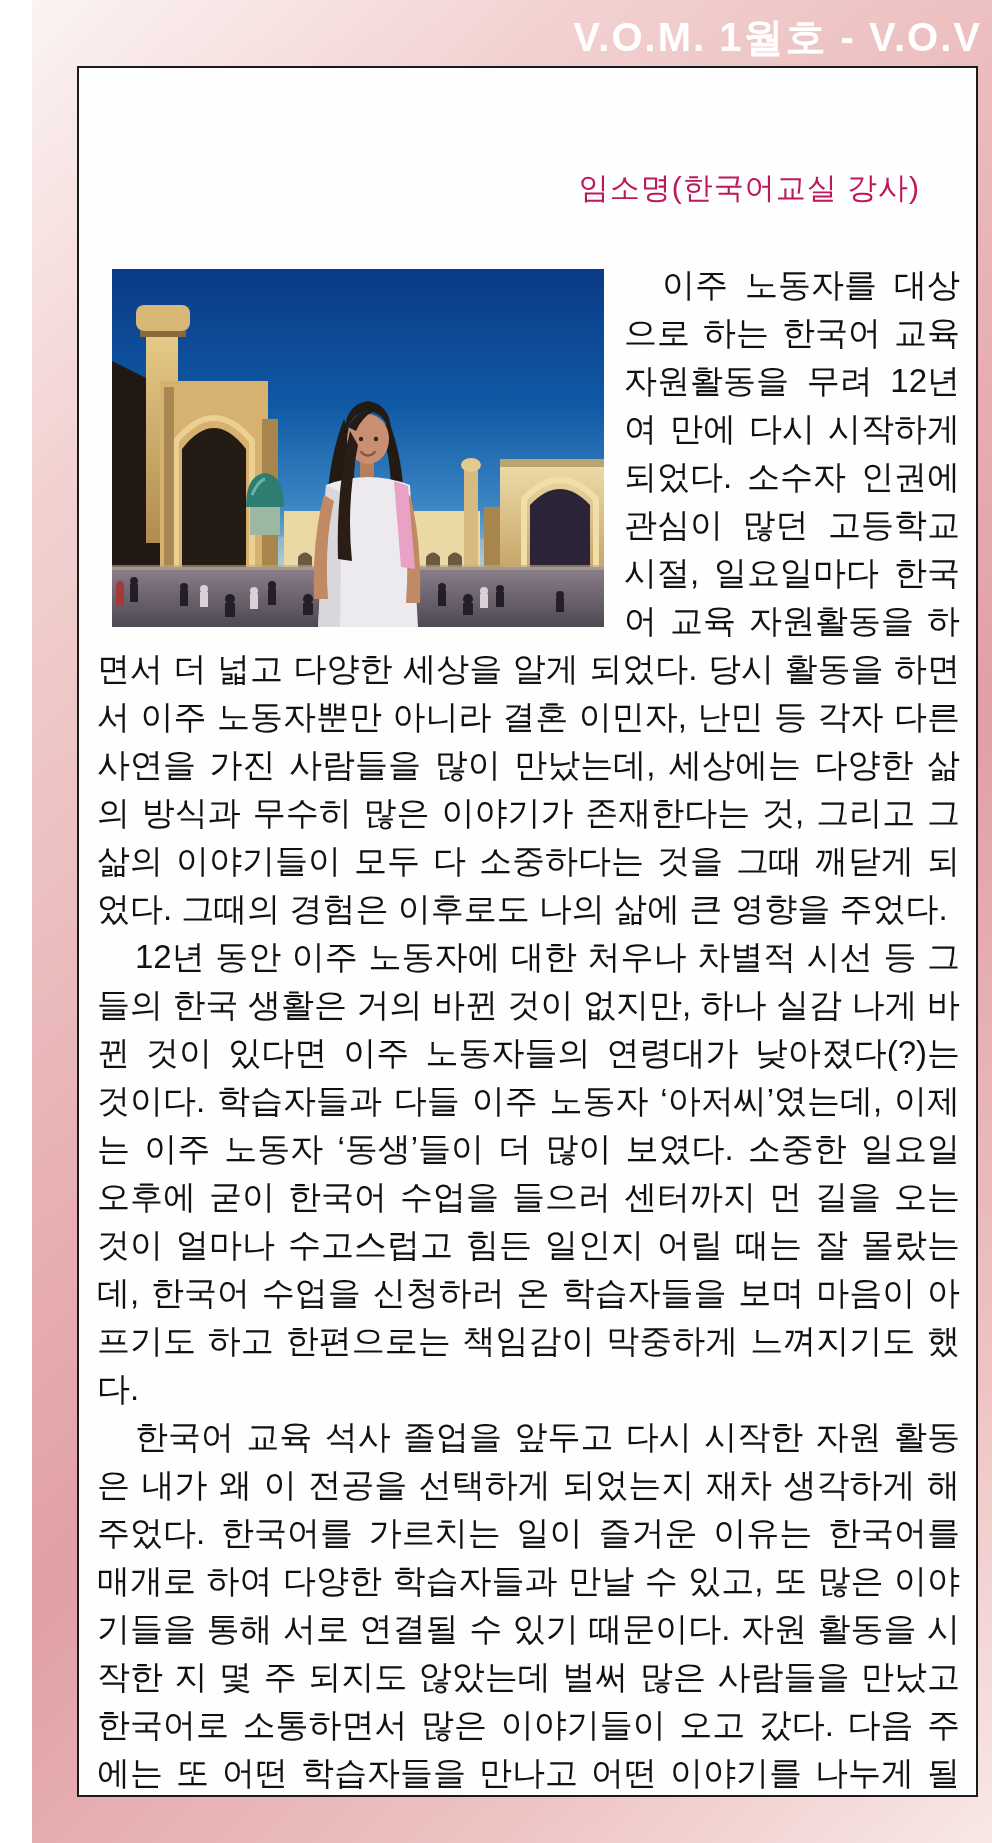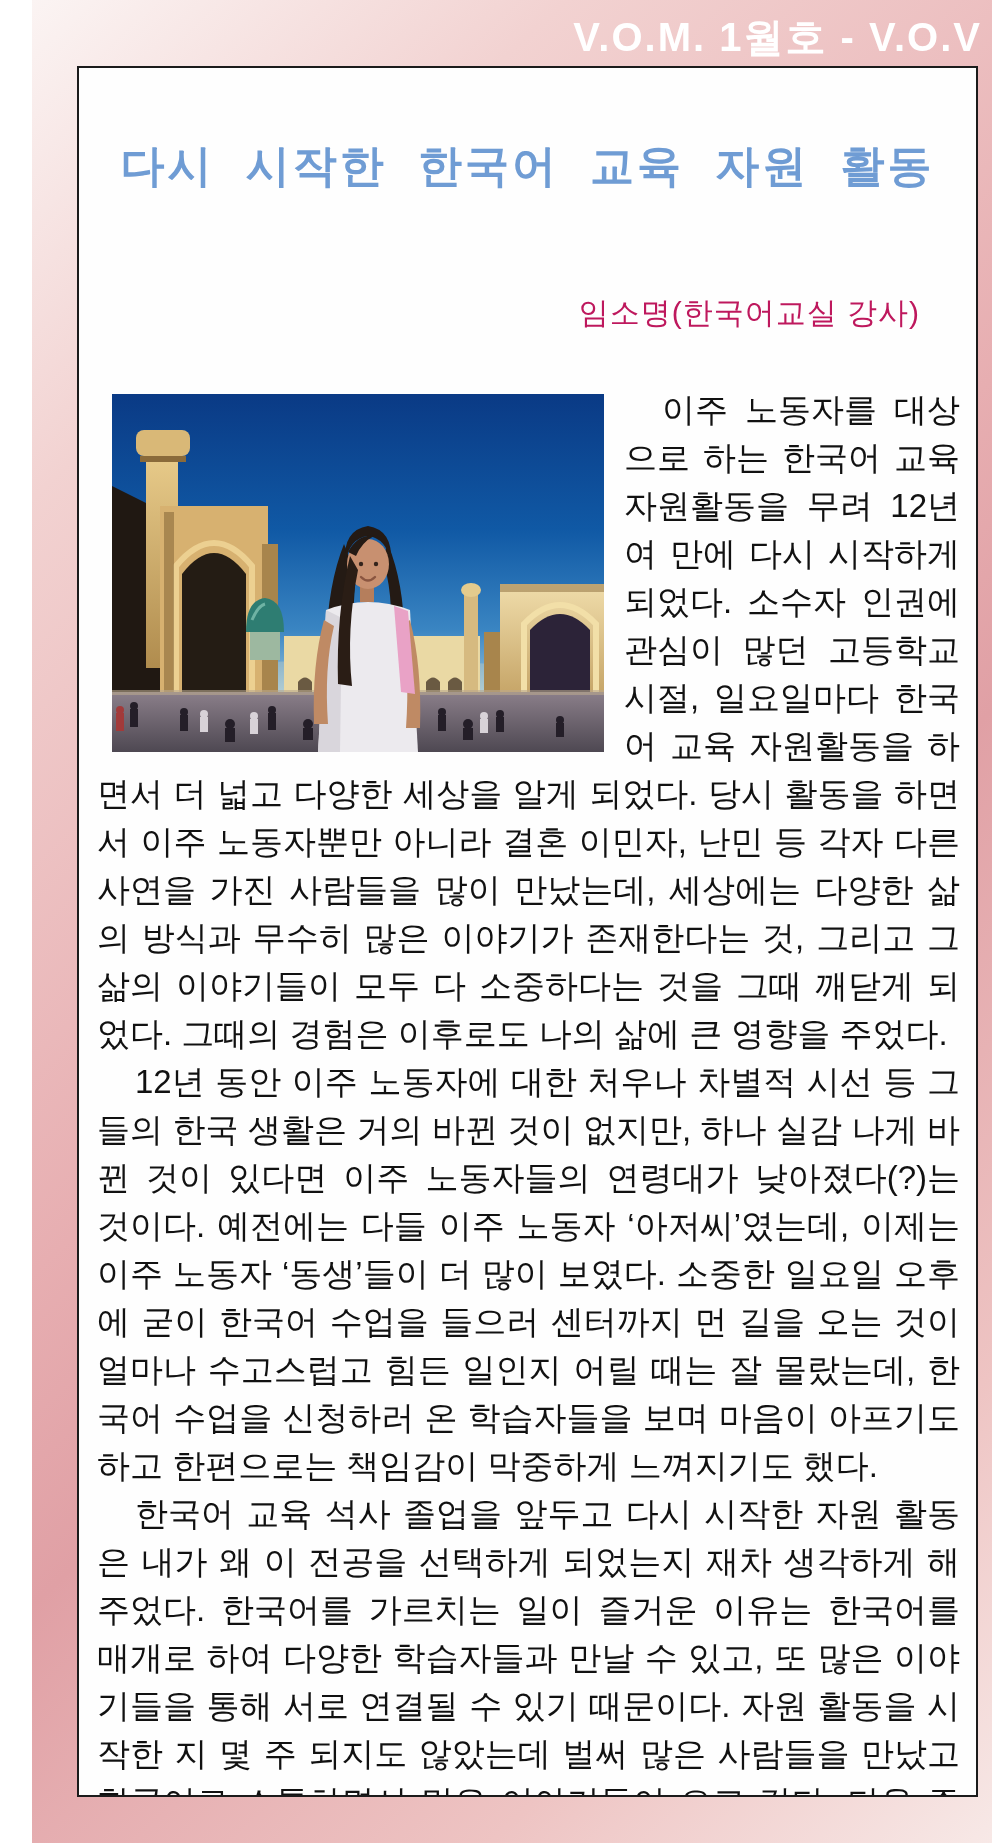--- a/index.html
+++ b/index.html
@@ -42,21 +42,20 @@
 </style>
 </head>
 <body>
 
 <div class="page">
 
   <div class="issue-header">V.O.M. 1월호 - V.O.V</div>
 
   <div class="article-box">
 
-    <h1 class="article-title">다시 시작한 한국어 교육 자원 활동</h1>
 
     <div class="article-byline">임소명(한국어교실 강사)</div>
 
     <div class="article-body">
 
       <figure class="photo">
         <svg viewBox="0 0 492 358" xmlns="http://www.w3.org/2000/svg">
           <defs>
             <linearGradient id="sky" x1="0" y1="0" x2="0" y2="1">
               <stop offset="0" stop-color="#0a3a85"></stop>
@@ -177,19 +176,19 @@
 
             <path d="M282,212 L296,217 L303,300 L289,298 Z" fill="#e9a2c6"></path>
 
             <path d="M238,162 Q224,220 226,290 L240,292 Q234,236 246,176 Z" fill="#2a1d15"></path>
           </g>
         </svg>
       </figure>
 
       <p>이주 노동자를 대상으로 하는 한국어 교육 자원활동을 무려 12년여 만에 다시 시작하게 되었다. 소수자 인권에 관심이 많던 고등학교 시절, 일요일마다 한국어 교육 자원활동을 하면서 더 넓고 다양한 세상을 알게 되었다. 당시 활동을 하면서 이주 노동자뿐만 아니라 결혼 이민자, 난민 등 각자 다른 사연을 가진 사람들을 많이 만났는데, 세상에는 다양한 삶의 방식과 무수히 많은 이야기가 존재한다는 것, 그리고 그 삶의 이야기들이 모두 다 소중하다는 것을 그때 깨닫게 되었다. 그때의 경험은 이후로도 나의 삶에 큰 영향을 주었다.</p>
 
-      <p>12년 동안 이주 노동자에 대한 처우나 차별적 시선 등 그들의 한국 생활은 거의 바뀐 것이 없지만, 하나 실감 나게 바뀐 것이 있다면 이주 노동자들의 연령대가 낮아졌다(?)는 것이다. 예전에는 다들 이주 노동자 ‘아저씨’였는데, 이제는 이주 노동자 ‘동생’들이 더 많이 보였다. 소중한 일요일 오후에 굳이 한국어 수업을 들으러 센터까지 먼 길을 오는 것이 얼마나 수고스럽고 힘든 일인지 어릴 때는 잘 몰랐는데, 한국어 수업을 신청하러 온 학습자들을 보며 마음이 아프기도 하고 한편으로는 책임감이 막중하게 느껴지기도 했다.</p>
+      <p>12년 동안 이주 노동자에 대한 처우나 차별적 시선 등 그들의 한국 생활은 거의 바뀐 것이 없지만, 하나 실감 나게 바뀐 것이 있다면 이주 노동자들의 연령대가 낮아졌다(?)는 것이다. 학습자들과 다들 이주 노동자 ‘아저씨’였는데, 이제는 이주 노동자 ‘동생’들이 더 많이 보였다. 소중한 일요일 오후에 굳이 한국어 수업을 들으러 센터까지 먼 길을 오는 것이 얼마나 수고스럽고 힘든 일인지 어릴 때는 잘 몰랐는데, 한국어 수업을 신청하러 온 학습자들을 보며 마음이 아프기도 하고 한편으로는 책임감이 막중하게 느껴지기도 했다.</p>
 
       <p>한국어 교육 석사 졸업을 앞두고 다시 시작한 자원 활동은 내가 왜 이 전공을 선택하게 되었는지 재차 생각하게 해주었다. 한국어를 가르치는 일이 즐거운 이유는 한국어를 매개로 하여 다양한 학습자들과 만날 수 있고, 또 많은 이야기들을 통해 서로 연결될 수 있기 때문이다. 자원 활동을 시작한 지 몇 주 되지도 않았는데 벌써 많은 사람들을 만났고 한국어로 소통하면서 많은 이야기들이 오고 갔다. 다음 주에는 또 어떤 학습자들을 만나고 어떤 이야기를 나누게 될지 벌써 기대가 된다.</p>
 
     </div>
   </div>
 </div>
 
 </body></html>

